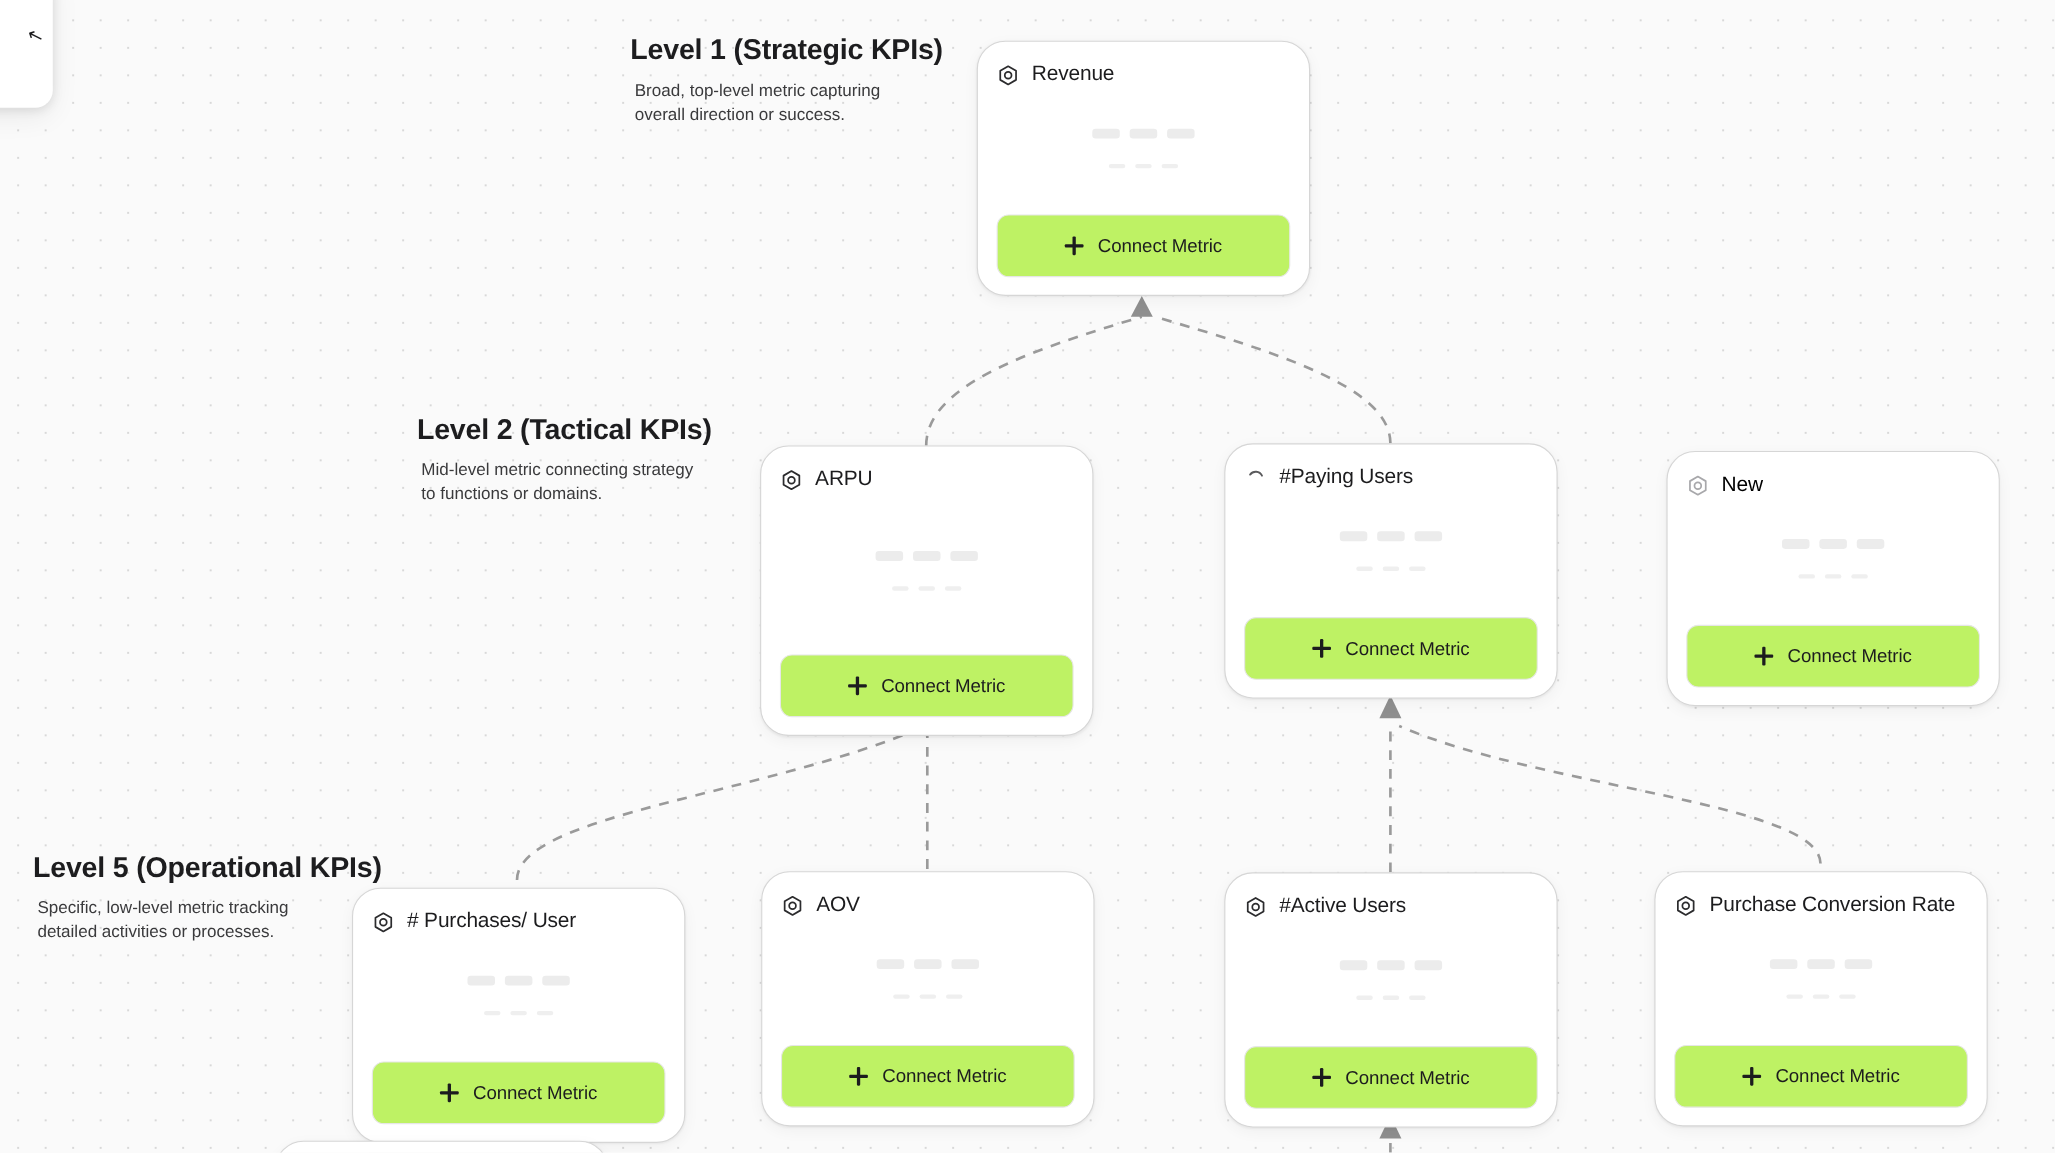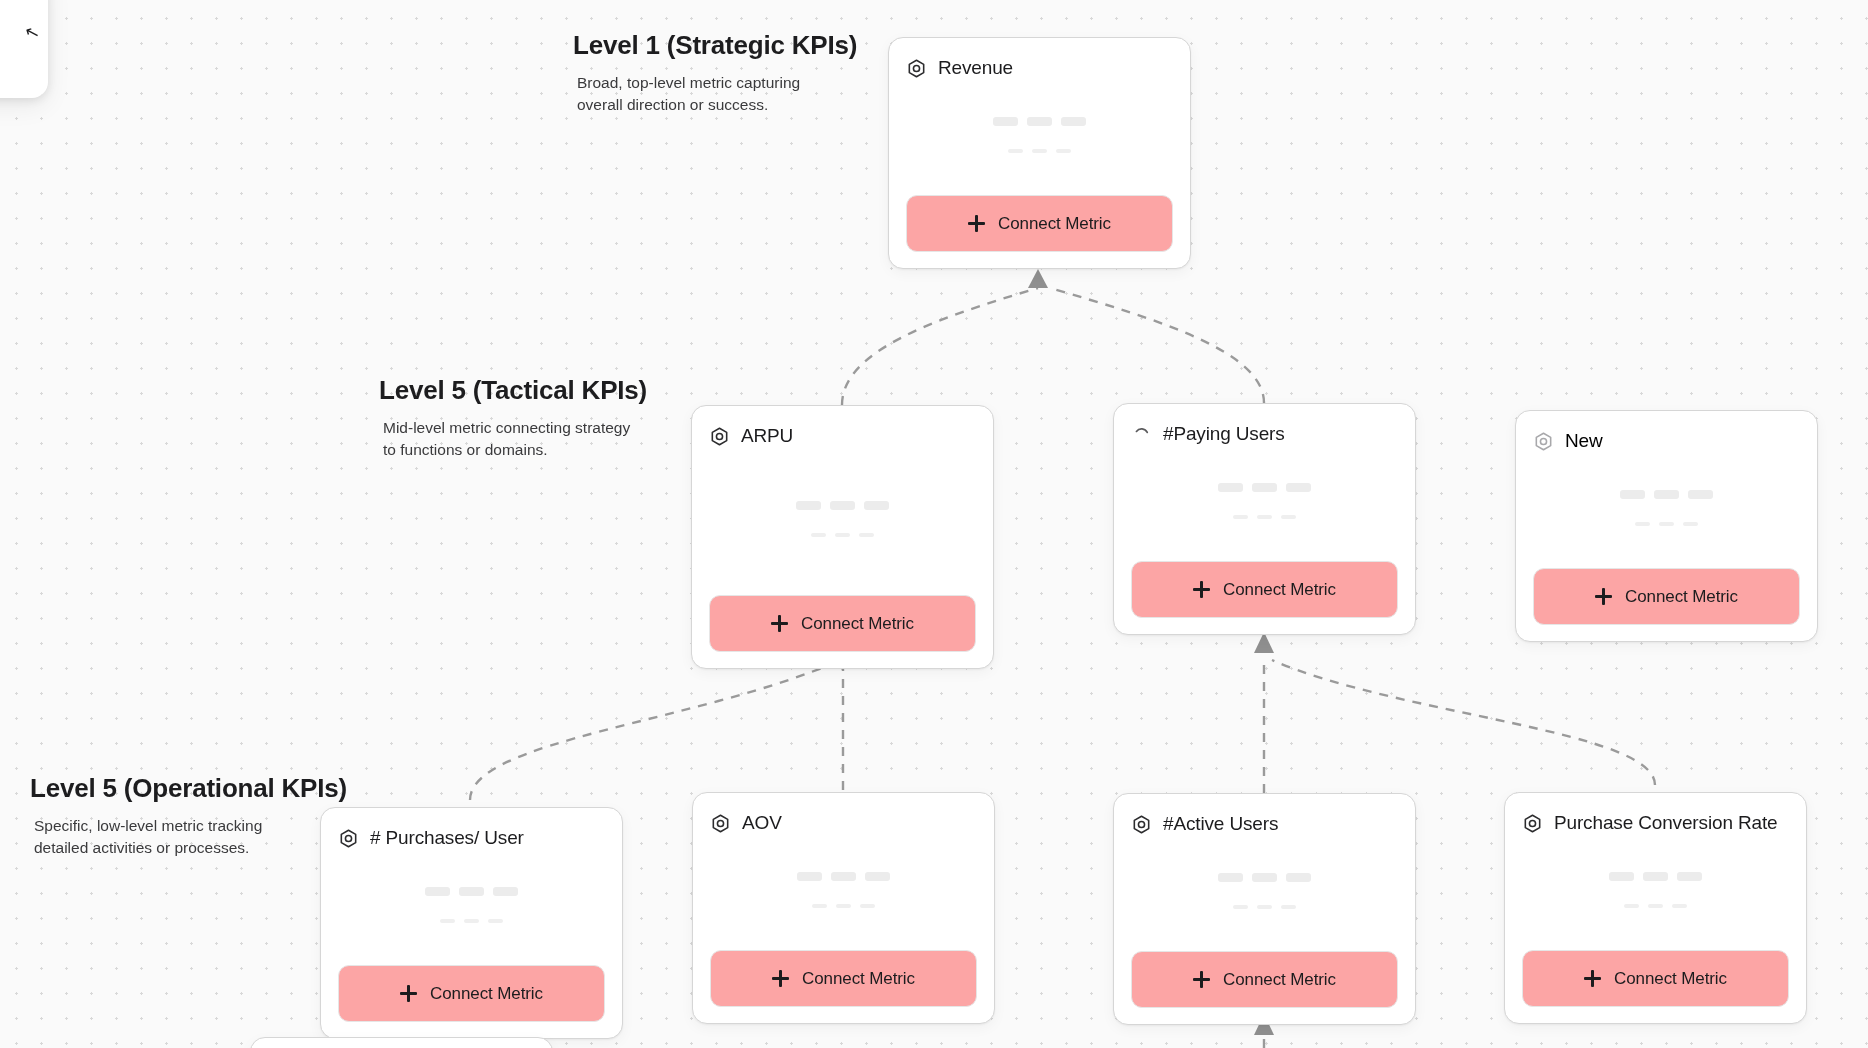--- a/index.html
+++ b/index.html
@@ -63,21 +63,21 @@
     margin: 4px;
     max-width: 250px;
   }
 
   
   .node {
     position: absolute;
     z-index: 2;
     background: #ffffff;
     border: 1.2px solid #d6d6d6;
-    border-radius: 15px;
+    border-radius: 26px;
     box-shadow: 0 1px 2px rgba(0,0,0,0.05), 0 4px 14px rgba(0,0,0,0.045);
     box-sizing: border-box;
     display: flex;
     flex-direction: column;
     padding: 17px 17px 16px 17px;
   }
   .node-header {
     display: flex;
     align-items: center;
     gap: 11px;
@@ -131,21 +131,21 @@
     width: 15px;
     background: #efefef;
   }
 
   
   .connect-btn {
     flex: 0 0 auto;
     height: 55px;
     border: 1.1px solid #e6e6e6;
     border-radius: 11px;
-    background: #fca5a5;
+    background: #bef264;
     display: flex;
     align-items: center;
     justify-content: center;
     gap: 13px;
     cursor: pointer;
     user-select: none;
   }
   .plus-icon {
     width: 17px; height: 17px;
     position: relative;
@@ -220,21 +220,21 @@
     <path class="edge-path" d="M 1264 1048 L 1264 1030"></path>
     <polygon class="edge-arrow" points="1264,1014 1274,1035 1254,1035"></polygon>
   </svg>
 
   <div class="level-label" style="left:573px; top:26px;">
     <p class="level-title">Level 1 (Strategic KPIs)</p>
     <p class="level-desc">Broad, top-level metric capturing overall direction or success.</p>
   </div>
 
   <div class="level-label" style="left:379px; top:371px;">
-    <p class="level-title">Level 5 (Tactical KPIs)</p>
+    <p class="level-title">Level 2 (Tactical KPIs)</p>
     <p class="level-desc">Mid-level metric connecting strategy to functions or domains.</p>
   </div>
 
   <div class="level-label" style="left:30px; top:769px;">
     <p class="level-title">Level 5 (Operational KPIs)</p>
     <p class="level-desc">Specific, low-level metric tracking detailed activities or processes.</p>
   </div>
 
   <div class="node" style="left:888px; top:37px; width:303px; height:232px;">
     <div class="node-header">

